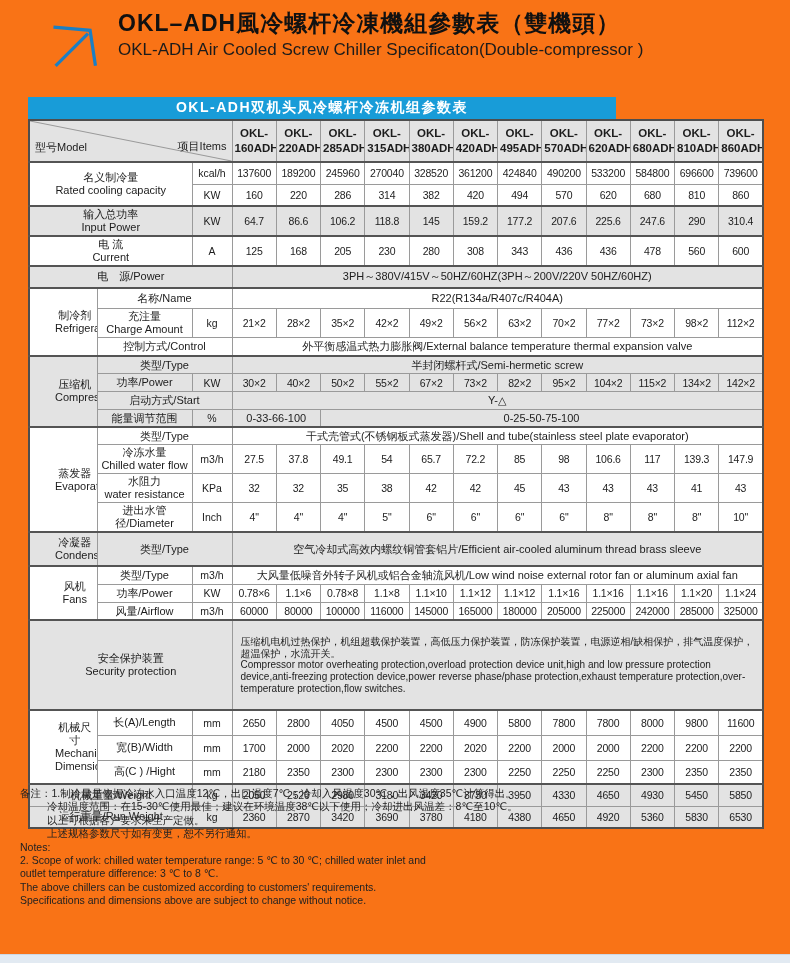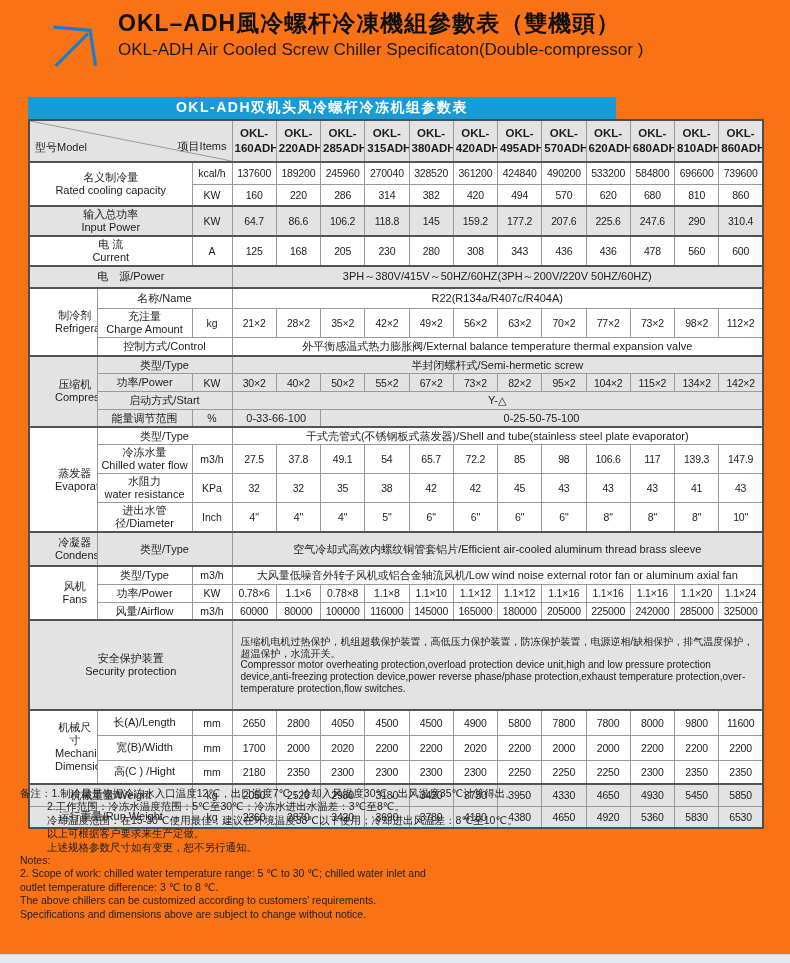--- a/index.html
+++ b/index.html
@@ -415,21 +415,20 @@
             <td class="val">5360</td>
             <td class="val">5830</td>
             <td class="val">6530</td>
           </tr>
         </tbody>
     </table>
   </div>
 
   <div class="notes">
     <div class="note-line">备注：1.制冷量是依据冷冻水入口温度12℃，出口温度7℃；冷却入风温度30℃，出风温度35℃计算得出。</div>
-    <div class="note-line indent">2.工作范围：冷冻水温度范围：5℃至30℃；冷冻水进出水温差：3℃至8℃。</div>
     <div class="note-line indent">冷却温度范围：在15-30℃使用最佳；建议在环境温度38℃以下使用；冷却进出风温差：8℃至10℃。</div>
     <div class="note-line indent">以上可根据客户要求来生产定做。</div>
     <div class="note-line indent">上述规格参数尺寸如有变更，恕不另行通知。</div>
     <div class="note-line">Notes:</div>
     <div class="note-line">2. Scope of work: chilled water temperature range: 5 ℃ to 30 ℃; chilled water inlet and</div>
     <div class="note-line">outlet temperature difference: 3 ℃ to 8 ℃.</div>
     <div class="note-line">The above chillers can be customized according to customers' requirements.</div>
     <div class="note-line">Specifications and dimensions above are subject to change without notice.</div>
   </div>
 

